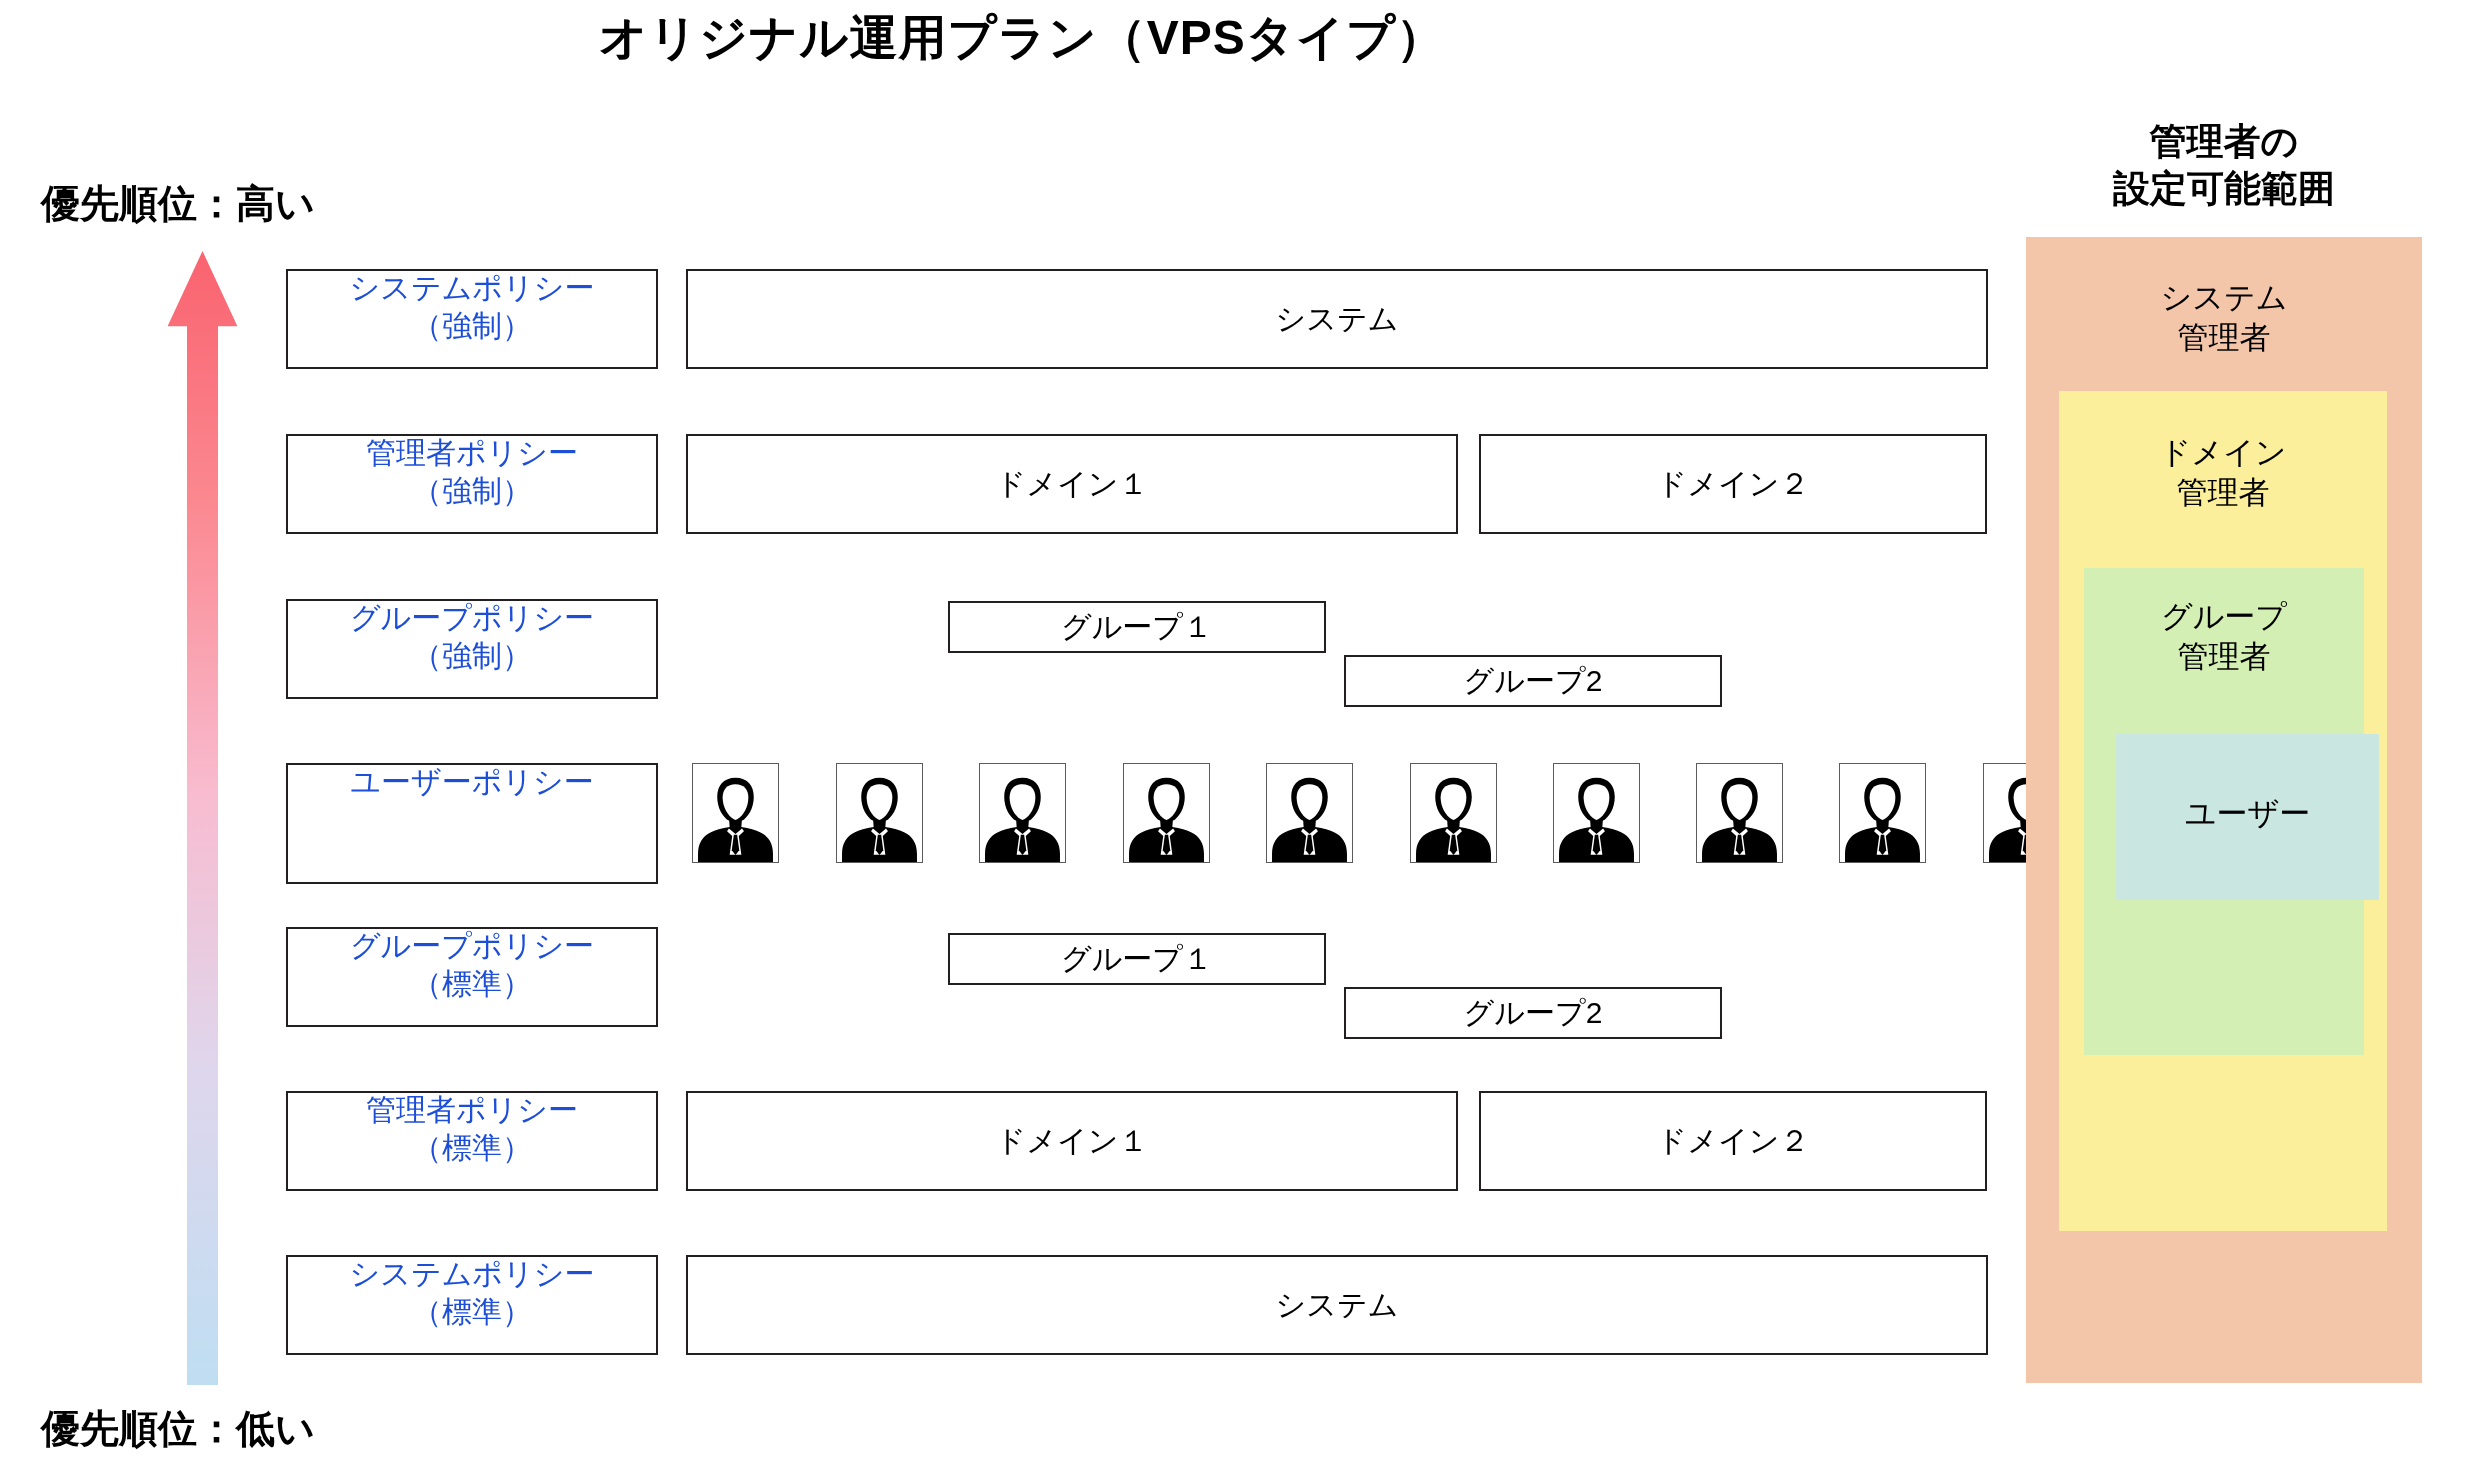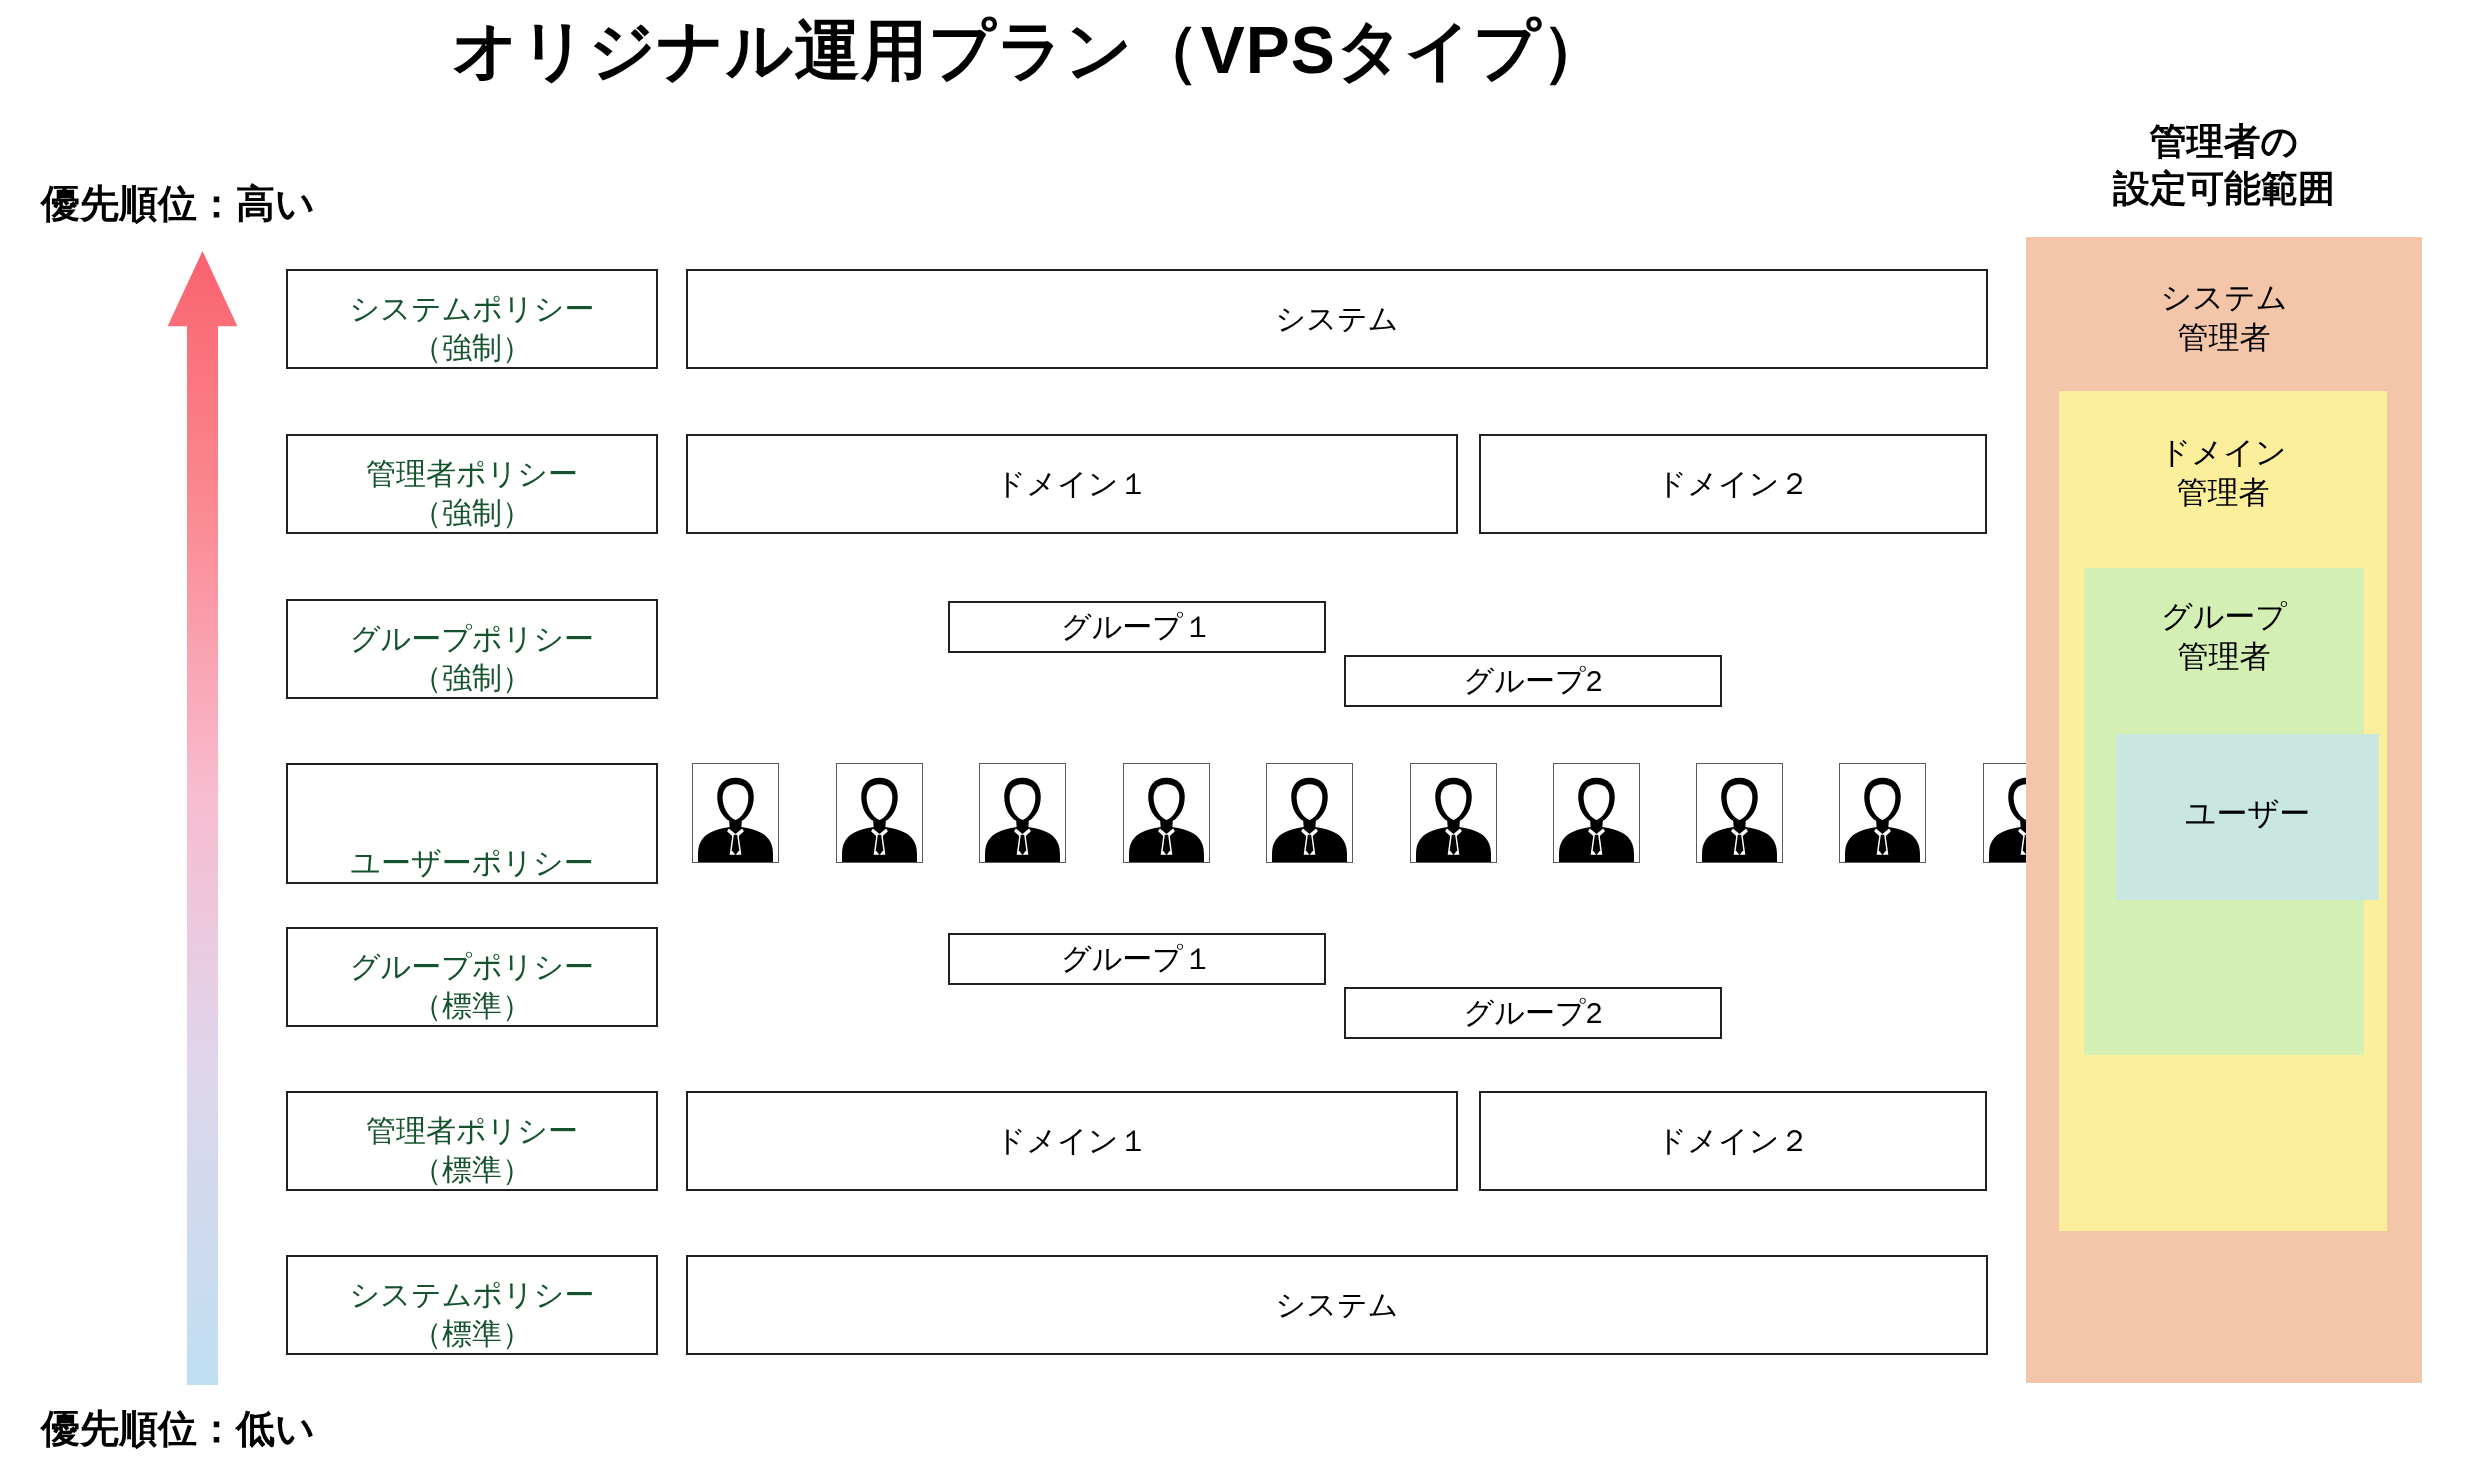--- a/index.html
+++ b/index.html
@@ -12,25 +12,25 @@
     width: 2472px;
     height: 1480px;
     background: #ffffff;
     font-family: "Liberation Sans", "DejaVu Sans", sans-serif;
     overflow: hidden;
   }
 
   
   #title {
     position: absolute;
-    left: 16px;
+    left: 8px;
     top: 5.8px;
     width: 2028px;
     text-align: center;
-    font-size: 66px;
+    font-size: 48px;
     font-weight: bold;
     color: #000000;
     letter-spacing: 1px;
     white-space: nowrap;
   }
 
   
   .priority-label {
     position: absolute;
     font-size: 39px;
@@ -52,26 +52,27 @@
 
   
   .policy-box {
     position: absolute;
     left: 286px;
     width: 372px;
     box-sizing: border-box;
     border: 2.9px solid #231f20;
     background: #ffffff;
     display: flex;
-    align-items: flex-end;
+    align-items: flex-start;
     justify-content: center;
     text-align: center;
     font-size: 30px;
     line-height: 1.28;
-    color: #14532d;
+    color: #1d4ed8;
+    font-family: Liberation Mono, monospace;
   }
 
   
   .content-box {
     position: absolute;
     box-sizing: border-box;
     border: 2.9px solid #231f20;
     background: #ffffff;
     display: flex;
     align-items: center;

